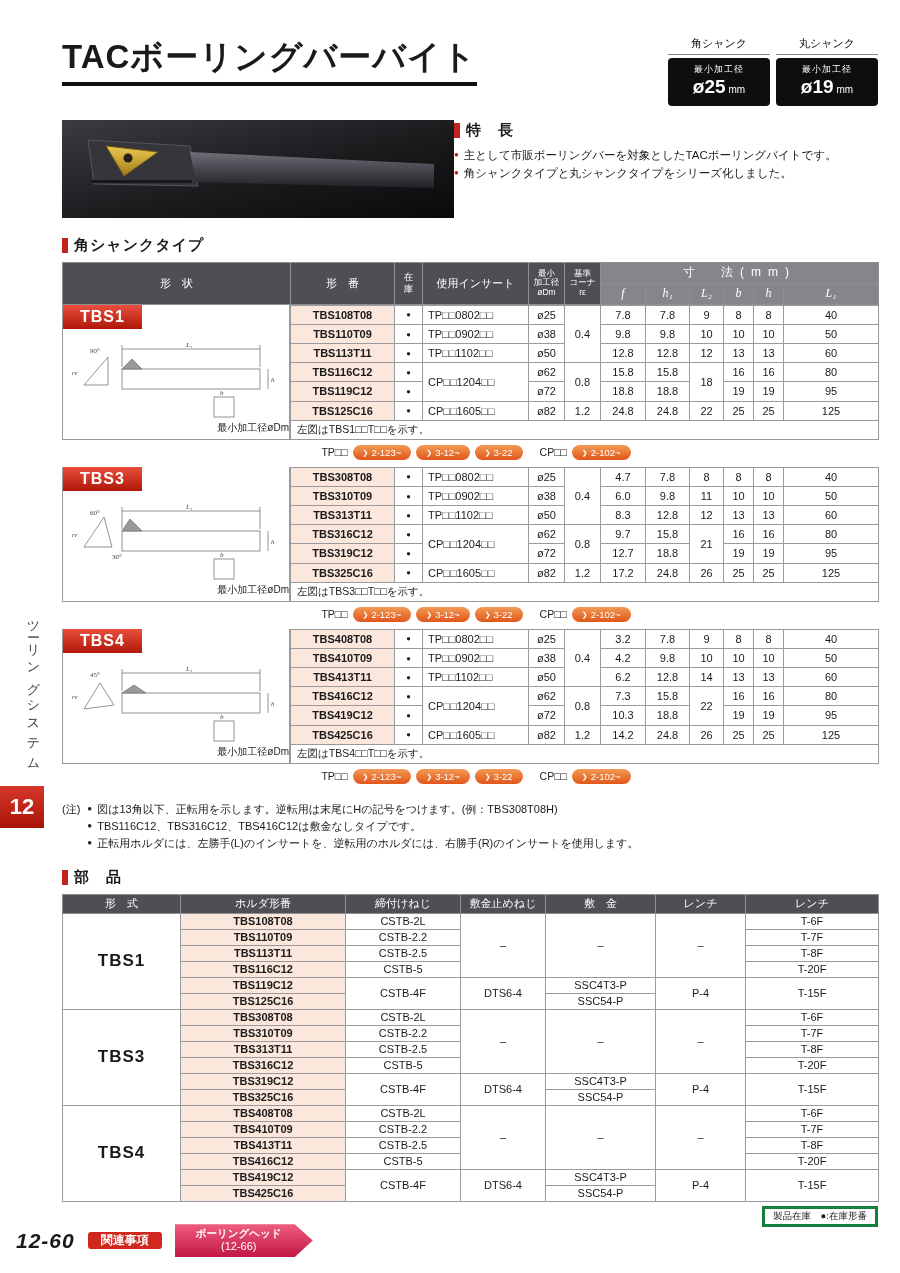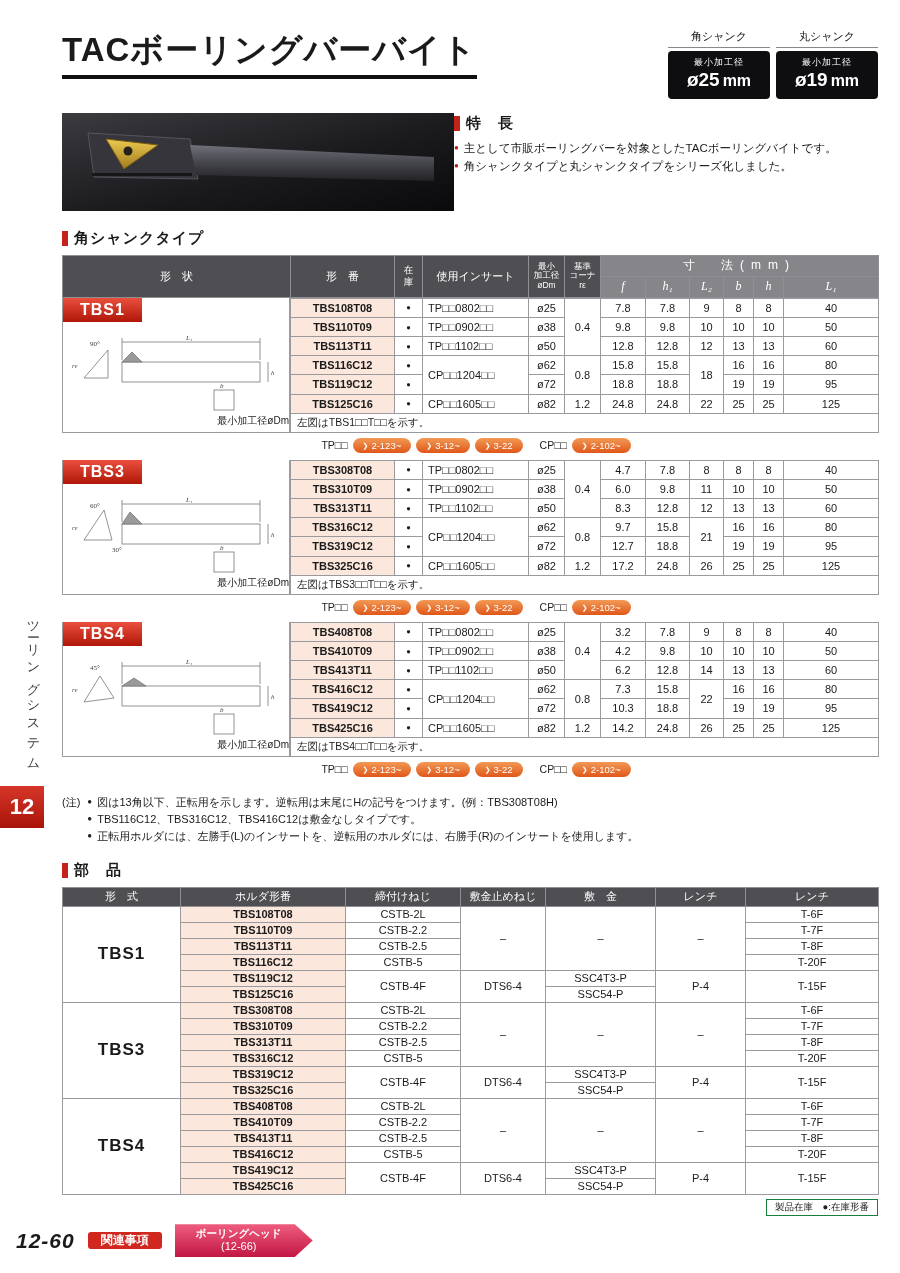--- a/index.html
+++ b/index.html
@@ -1,30 +1,30 @@
 <!DOCTYPE html>
 <html><head>
 <meta charset="utf-8">
 <style>
   *{box-sizing:border-box;margin:0;padding:0}
   html,body{background:#fff}
   body{font-family:"Liberation Sans","DejaVu Sans",sans-serif;color:#1a1a1a}
   .page{width:900px;height:1273px;position:relative;overflow:hidden;background:#fff}
-  .main{position:absolute;left:62px;top:4px;width:816px}
+  .main{position:absolute;left:62px;top:11px;width:816px}
 
   
   .page-header{display:flex;justify-content:space-between;align-items:flex-start;padding-top:28px}
   .title{font-size:33px;font-weight:bold;letter-spacing:1px;border-bottom:4px solid #101010;padding-bottom:7px;line-height:1.1}
   .badges{display:flex;gap:6px;margin-top:-4px}
   .shank-badge{width:102px;text-align:center}
   .shank-type{font-size:11px;color:#111;padding:1px 0 3px;border-bottom:1px solid #888;margin-bottom:3px}
   .shank-box{background:#0e0e10;border-radius:4px;color:#fff;padding:5px 2px 7px}
   .shank-cap{font-size:9px;letter-spacing:1px}
   .shank-val{font-size:19px;font-weight:bold;line-height:1.2}
-  .shank-val .unit{font-size:16px;font-weight:bold;margin-left:3px}
+  .shank-val .unit{font-size:10px;font-weight:normal;margin-left:3px}
 
   
   .intro{display:flex;gap:0;margin-top:14px}
   .photo{width:392px;height:98px;flex:none}
   .photo svg{display:block}
   .features{flex:1;padding-top:1px}
   .sec-h{display:flex;align-items:center;font-size:15px;font-weight:bold;gap:6px;letter-spacing:1px}
   .redbar{width:6px;height:15px;background:#c3231b;display:inline-block;flex:none}
   .features ul{list-style:none;margin-top:7px}
   .features li{font-size:11.5px;line-height:1.55;display:flex;gap:5px;align-items:flex-start}
@@ -68,21 +68,21 @@
   .notes li{display:flex;gap:5px;line-height:1.55}
   .notes .bullet-dot{color:#222}
 
   
   .parts-h{margin-top:16px}
   .parts-table{width:816px;margin-top:7px}
   .parts-table th{background:#4f4f53;color:#fff;font-size:11px;font-weight:normal;border:1px solid #8f8f93;height:19px}
   .parts-table td{border:1px solid #9a9a9e;font-size:11px;text-align:center;height:16px;padding:0 2px;vertical-align:middle}
   .parts-table td.pink{background:#fbe7dc;font-weight:bold}
   .parts-table td.tbsname{font-size:17px;font-weight:bold;letter-spacing:1px;background:#fff}
-  .stock-note{margin-left:auto;width:max-content;border:1px solid #15803d;font-size:9.5px;padding:1px 8px;margin-top:4px;color:#222}
+  .stock-note{margin-left:auto;width:max-content;border:3px solid #15803d;font-size:9.5px;padding:1px 8px;margin-top:4px;color:#222}
 
   
   .footer{position:absolute;left:16px;bottom:16px;display:flex;align-items:center;gap:13px}
   .page-num{font-size:21px;font-weight:bold;font-style:italic;letter-spacing:1px}
   .related{background:#d0281e;color:#fff;font-size:12px;font-weight:bold;padding:0 13px;border-radius:3px;cursor:pointer}
   .link-arrow{background:linear-gradient(180deg,#ee5d7e,#c21744);color:#fff;width:138px;padding:3px 18px 4px 8px;clip-path:polygon(0 0,87% 0,100% 50%,87% 100%,0 100%);text-align:center;line-height:1.2;cursor:pointer}
   .link-arrow .t{font-size:10.5px;font-weight:bold;display:block}
   .link-arrow .s{font-size:11px;display:block}
 
   

